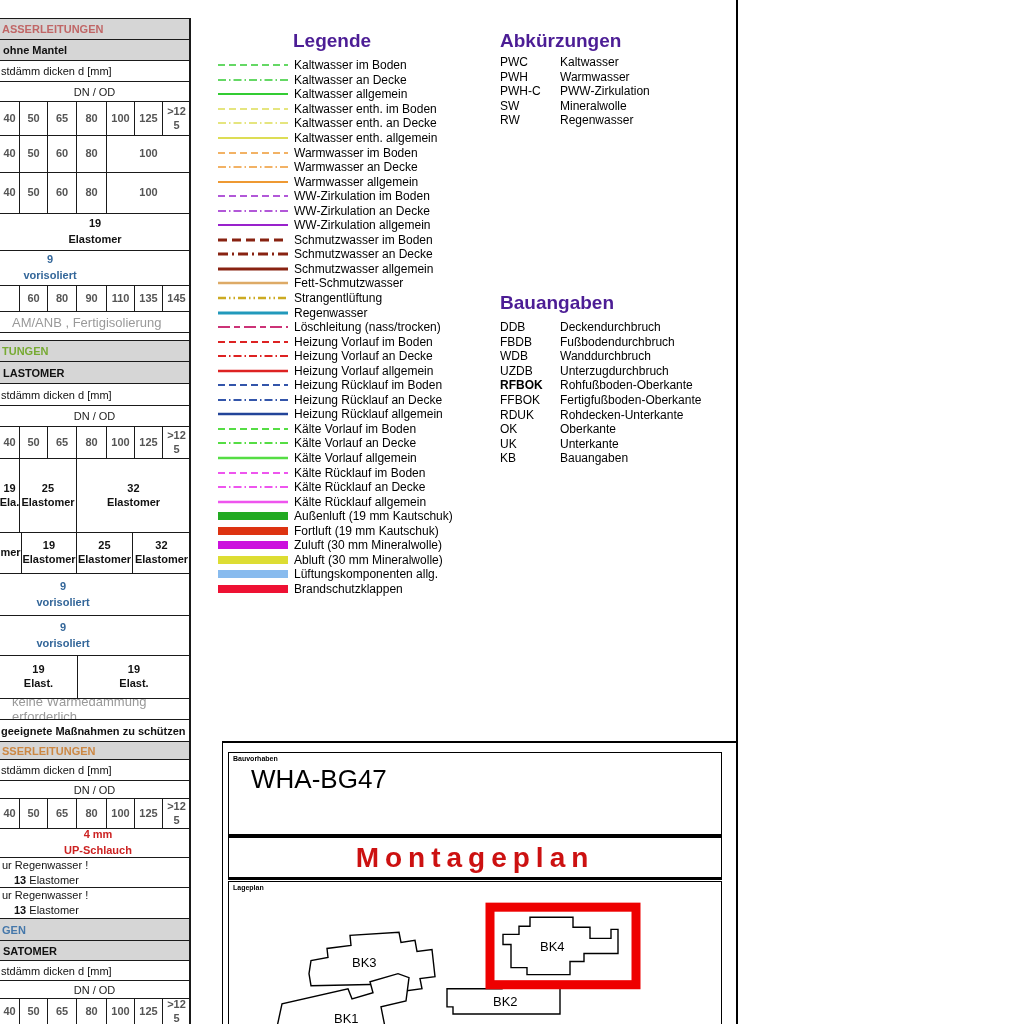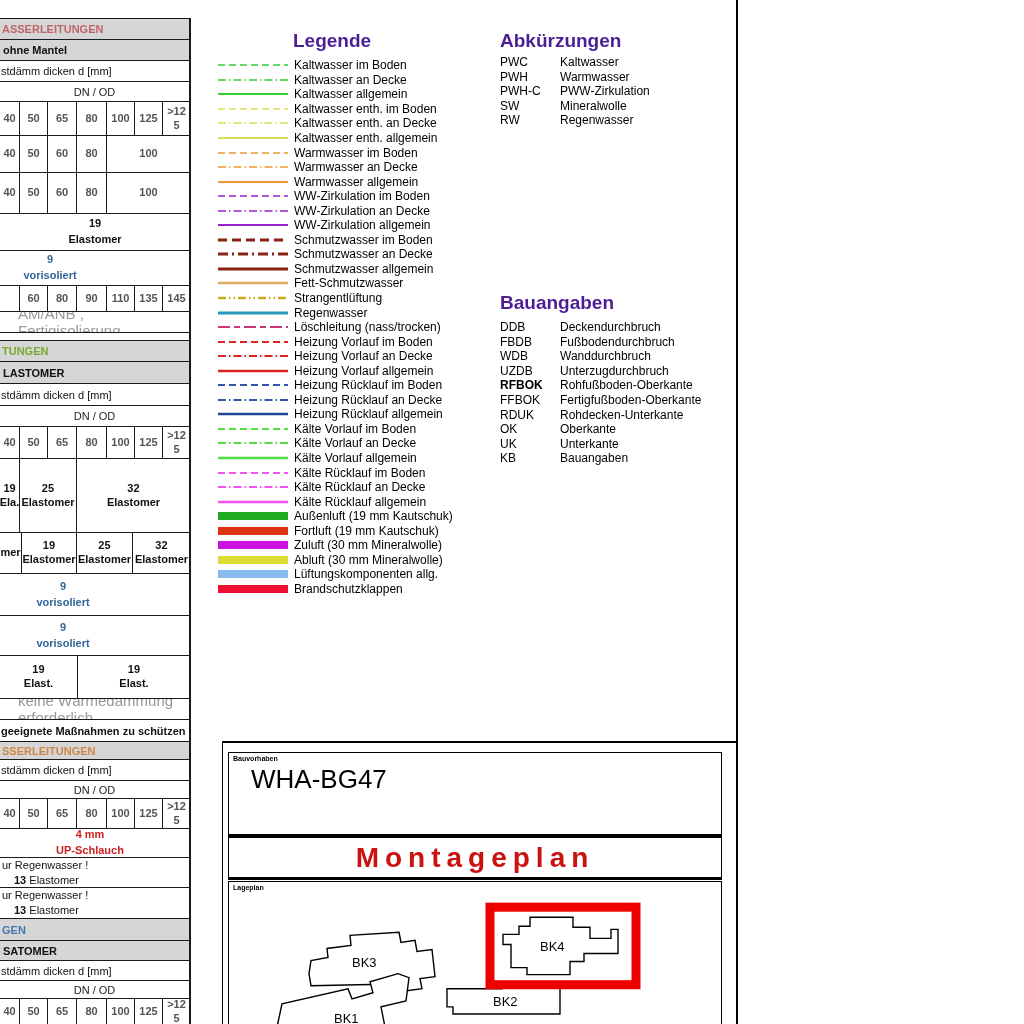--- a/index.html
+++ b/index.html
@@ -9,21 +9,21 @@
   
   .left-table{position:absolute;left:0;top:18px;width:191px;border-top:1px solid #1a1a1a;
               border-right:2px solid #1a1a1a;box-sizing:border-box;background:#fff;}
   .lt-row{position:relative;border-bottom:1px solid #1a1a1a;box-sizing:border-box;
           display:flex;align-items:center;overflow:hidden;}
   .lt-sec{background:#d6d6d6;font-weight:bold;font-size:11px;padding-left:2px;}
   .lt-sub{background:#d6d6d6;font-weight:bold;font-size:11px;color:#111;padding-left:3px;}
   .lt-plain{font-size:11px;color:#111;padding-left:1px;}
   .lt-plainb{font-size:11px;color:#111;font-weight:bold;padding-left:1px;}
   .lt-dn{font-size:11px;color:#222;justify-content:center;}
-  .lt-note{font-size:15px;color:#999;padding-left:18px;}
+  .lt-note{font-size:13px;color:#999;padding-left:12px;}
   .lt-gap{border-bottom:1px solid #1a1a1a;background:#fff;}
   .lt-cells{padding:0;}
   .lt-cell{border-right:1px solid #1a1a1a;height:100%;display:flex;align-items:center;
            justify-content:center;font-weight:bold;font-size:11px;color:#555;
            white-space:pre-line;text-align:center;line-height:1.25;box-sizing:border-box;flex:none;}
   .lt-cell:last-child{border-right:none;}
   .lt-cell.dark{color:#111;}
   .lt-spanblk{position:absolute;text-align:center;white-space:pre-line;font-size:11px;line-height:1.45;}
   .blue{color:#336699;font-weight:bold;}
   .red{color:#cc2222;font-weight:bold;}
@@ -169,21 +169,21 @@
         <div class="lt-cell" style="width: 20px;">40</div>
         <div class="lt-cell" style="width: 28px;">50</div>
         <div class="lt-cell" style="width: 29px;">65</div>
         <div class="lt-cell" style="width: 30px;">80</div>
         <div class="lt-cell" style="width: 28px;">100</div>
         <div class="lt-cell" style="width: 28px;">125</div>
         <div class="lt-cell" style="width: 27px;">&gt;12
 5</div>
       </div>
       <div class="lt-row" style="height: 29px;">
-        <div class="lt-spanblk red" style="left: 0px; width: 110px; padding-left: 35px;">4 mm
+        <div class="lt-spanblk red" style="left: 8px; width: 110px; padding-left: 35px;">4 mm
 UP-Schlauch</div>
       </div>
       <div class="lt-row" style="height: 30px;">
         <div class="lt-two">
           <div>ur Regenwasser !</div>
           <div class="l2"><b>13</b> Elastomer</div>
         </div>
       </div>
       <div class="lt-row" style="height: 31px;">
         <div class="lt-two">

